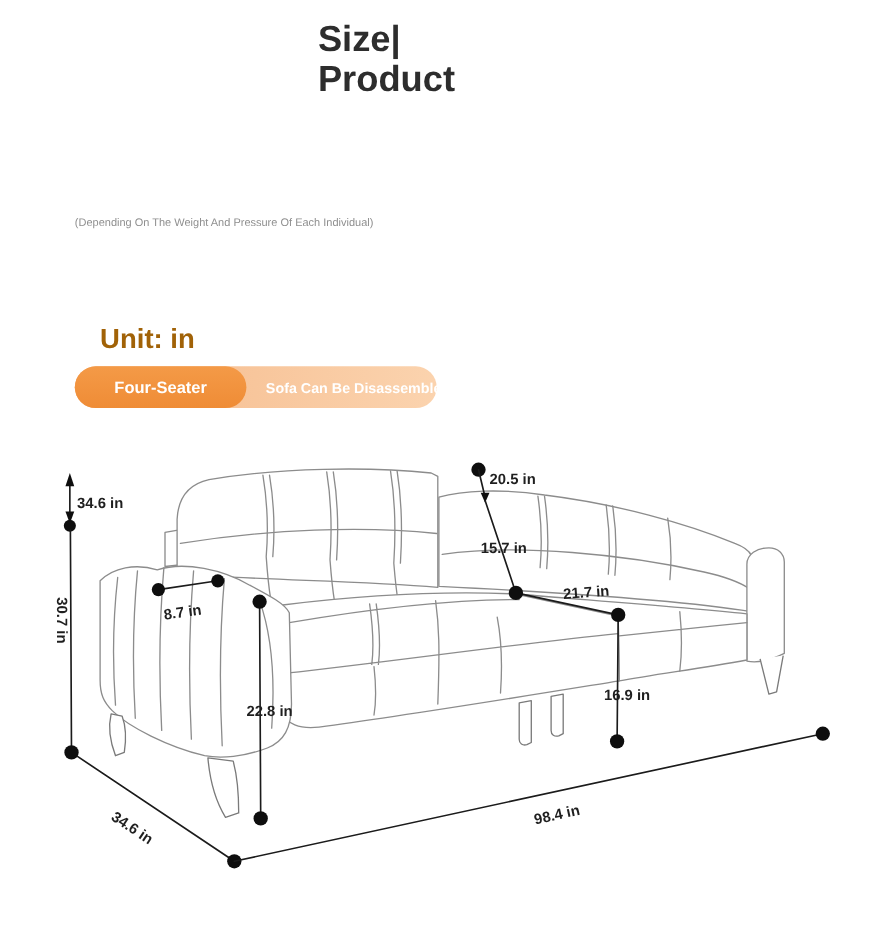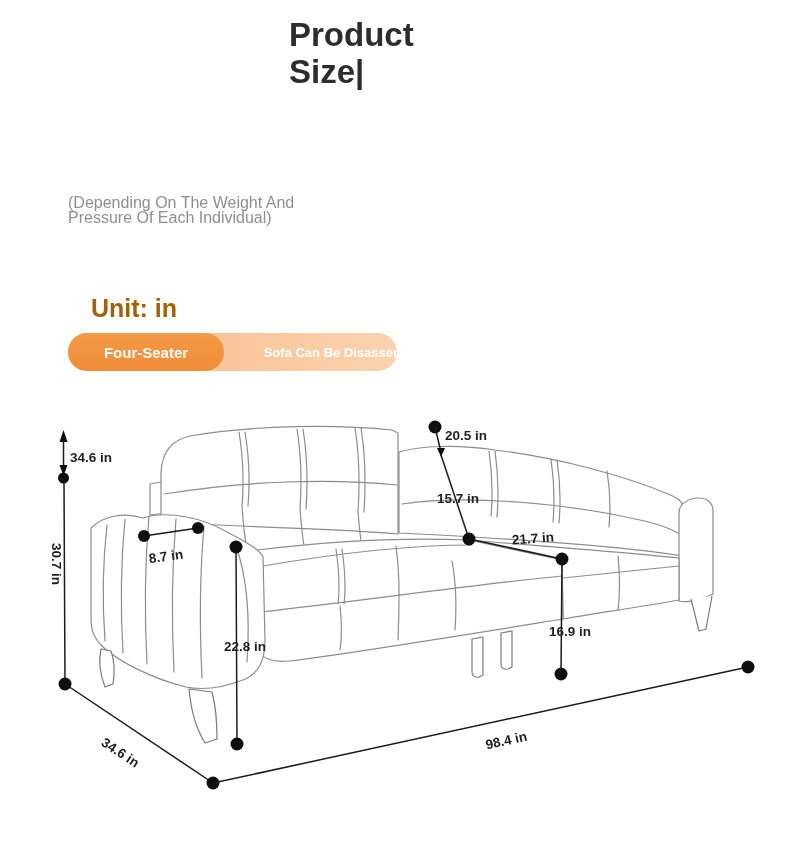--- a/index.html
+++ b/index.html
@@ -11,59 +11,59 @@
     position:absolute;left:289px;top:16px;
     font-size:33px;font-weight:700;line-height:37px;color:#2d2d2d;letter-spacing:0px;
   }
   .title span{display:block;}
   .reminder{
     position:absolute;left:68px;top:141px;width:655px;
     font-size:15.5px;line-height:19px;color:#4f4f4f;font-weight:400;
   }
   .note{
     position:absolute;left:68px;top:196px;width:285px;
-    font-size:16px;line-height:14.5px;color:#8f8f8f;font-weight:400;
+    font-size:10px;line-height:14.5px;color:#8f8f8f;font-weight:400;
   }
   .unit{
     position:absolute;left:91px;top:294px;
     font-size:25px;font-weight:700;color:#a16207;
   }
   .pill-group{
     position:absolute;left:68px;top:333px;width:329px;height:38px;
     border-radius:19px;background:linear-gradient(90deg,#f5b98a 0%,#fbd3ae 100%);
     display:flex;align-items:center;text-align:right;
   }
   .pill-primary{
     position:absolute;left:0;top:0;width:156px;height:38px;border-radius:19px;
     background:linear-gradient(180deg,#f49a47 0%,#ef8c36 100%);
     display:flex;align-items:center;justify-content:center;
     color:#ffffff;font-size:15px;font-weight:700;cursor:pointer;
   }
   .pill-secondary{
-    position:absolute;left:168px;top:0;width:173px;height:38px;
+    position:absolute;left:146px;top:0;width:173px;height:38px;
     display:flex;align-items:center;justify-content:center;
     color:#ffffff;font-size:13px;font-weight:700;cursor:pointer;padding-left:25px;
   }
   svg.diagram{position:absolute;left:0;top:0;}
   .sofa-line{stroke:#8c8c8c;stroke-width:1.2;fill:none;stroke-linecap:round;stroke-linejoin:round;}
   .sofa-fill{stroke:#8c8c8c;stroke-width:1.2;fill:#ffffff;stroke-linejoin:round;}
   .leg{stroke:#7a7a7a;stroke-width:1.2;fill:#ffffff;stroke-linejoin:round;}
   .mline{stroke:#1b1b1b;stroke-width:1.5;fill:none;stroke-linecap:round;}
   .mdot{fill:#0e0e0e;stroke:none;}
   .marrow{fill:#0e0e0e;stroke:none;}
   .mlabel{font-family:"Liberation Sans",sans-serif;font-size:13.5px;font-weight:700;fill:#1f1f1f;}
 </style>
 </head>
 <body>
 
 <div class="canvas">
 
   <div class="title">
+    <span>Size|</span>
     <span>Product</span>
-    <span>Size|</span>
   </div>
 
 
   <div class="note">(Depending On The Weight And Pressure Of Each Individual)</div>
 
   <div class="unit">Unit: in</div>
 
   <div class="pill-group">
     <div class="pill-primary">Four-Seater</div>
     <div class="pill-secondary">Sofa Can Be Disassembled</div>

